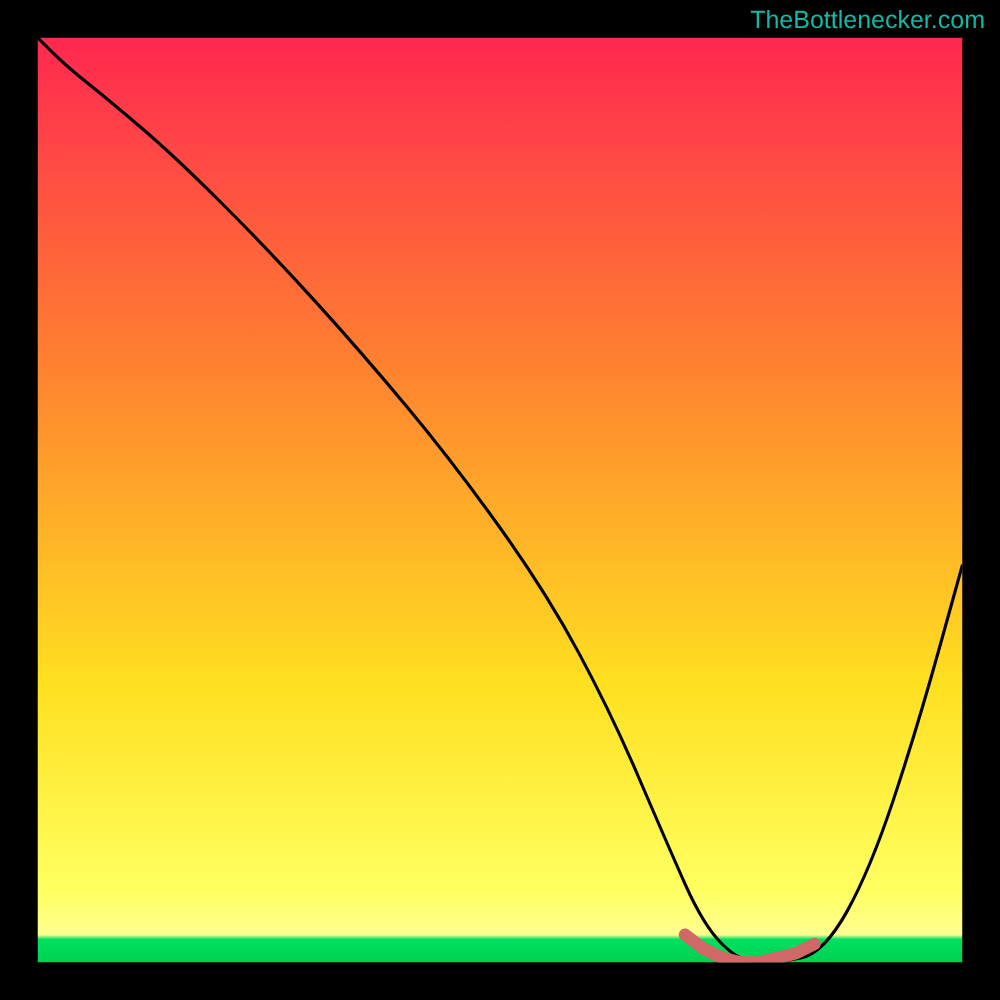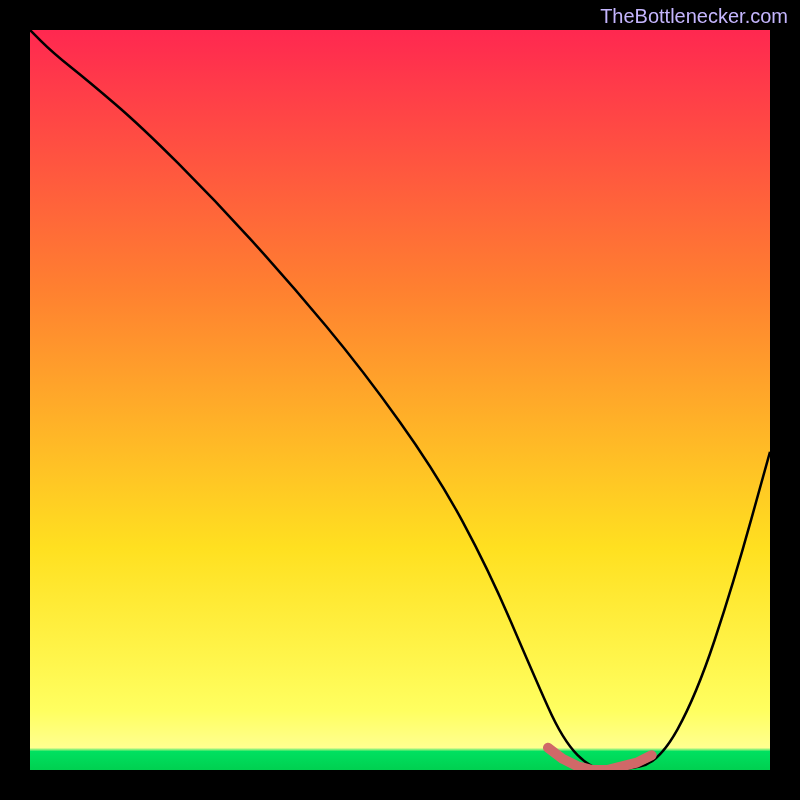--- a/index.html
+++ b/index.html
@@ -14,21 +14,21 @@
   .container {
     position: relative;
     width: 800px;
     height: 800px;
     background: #000;
   }
   .watermark {
     position: absolute;
     top: 5px;
     right: 12px;
-    color: #c4b5fd;
+    color: #14b8a6;
     font-size: 20px;
     font-weight: normal;
     z-index: 10;
   }
   .plot-area {
     position: absolute;
     left: 30px;
     top: 30px;
     width: 740px;
     height: 740px;

